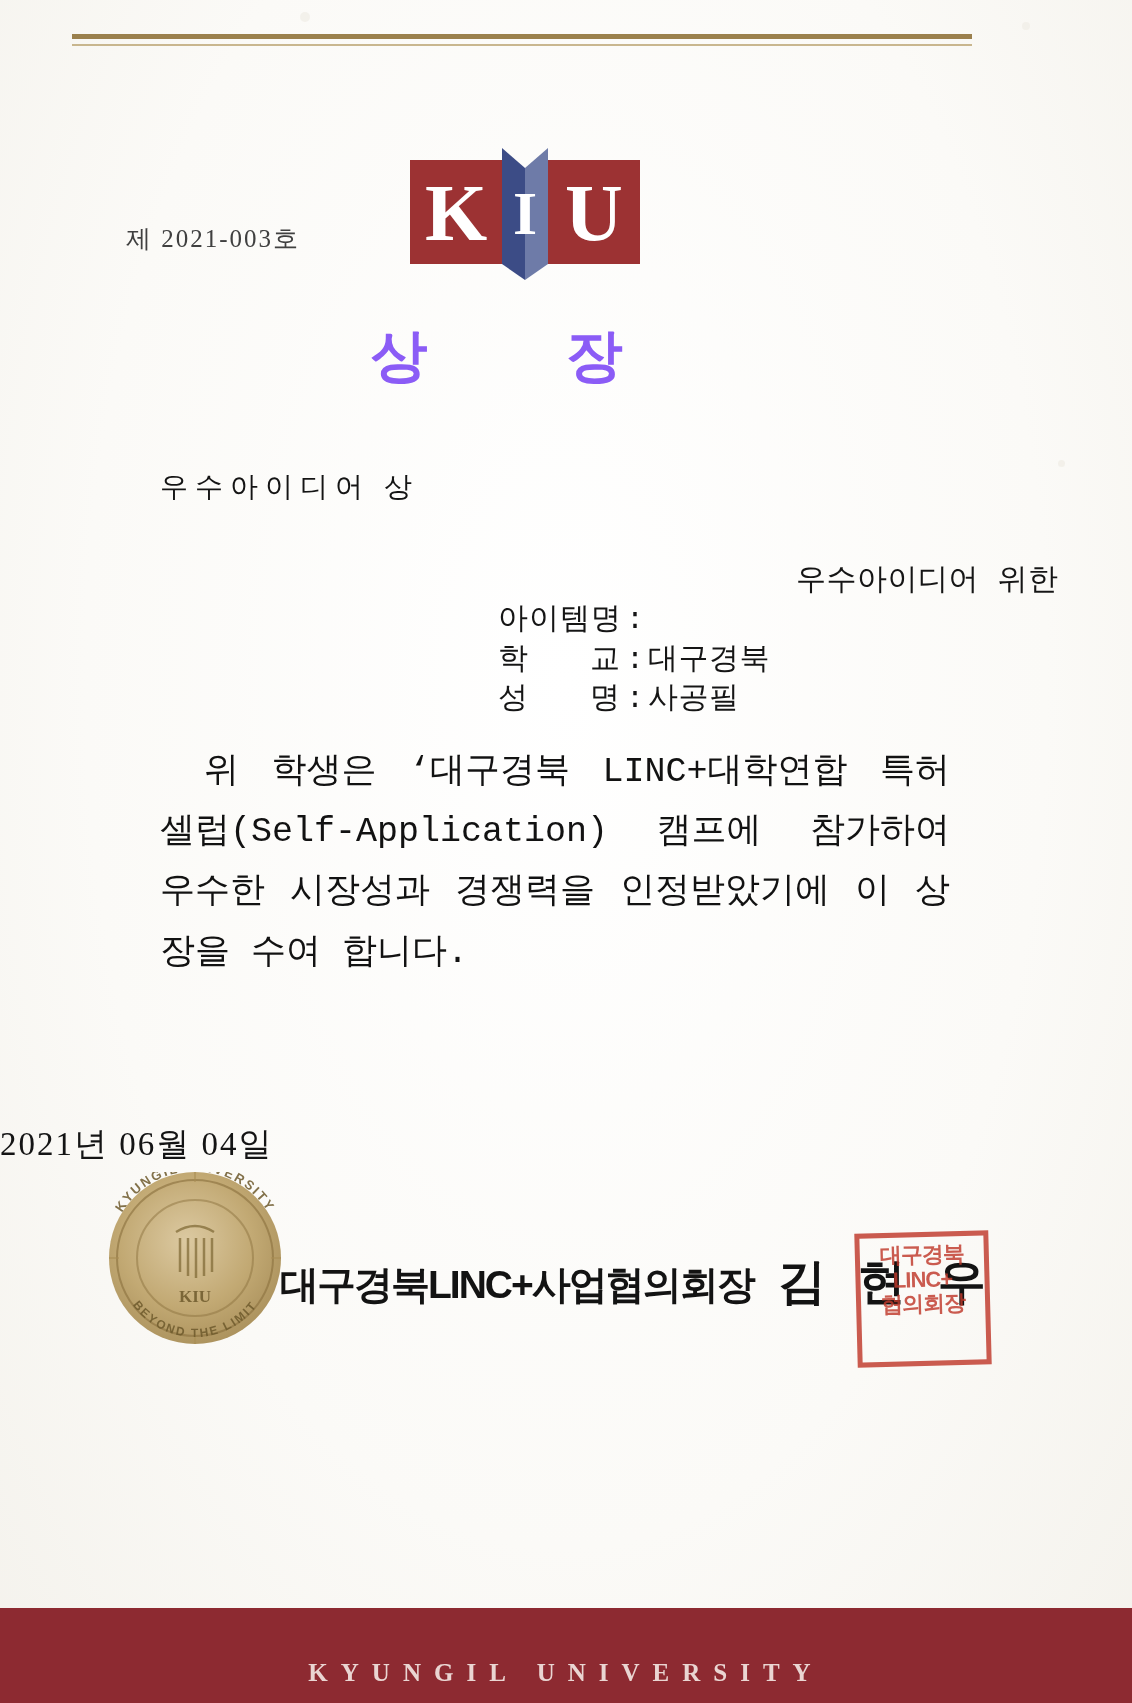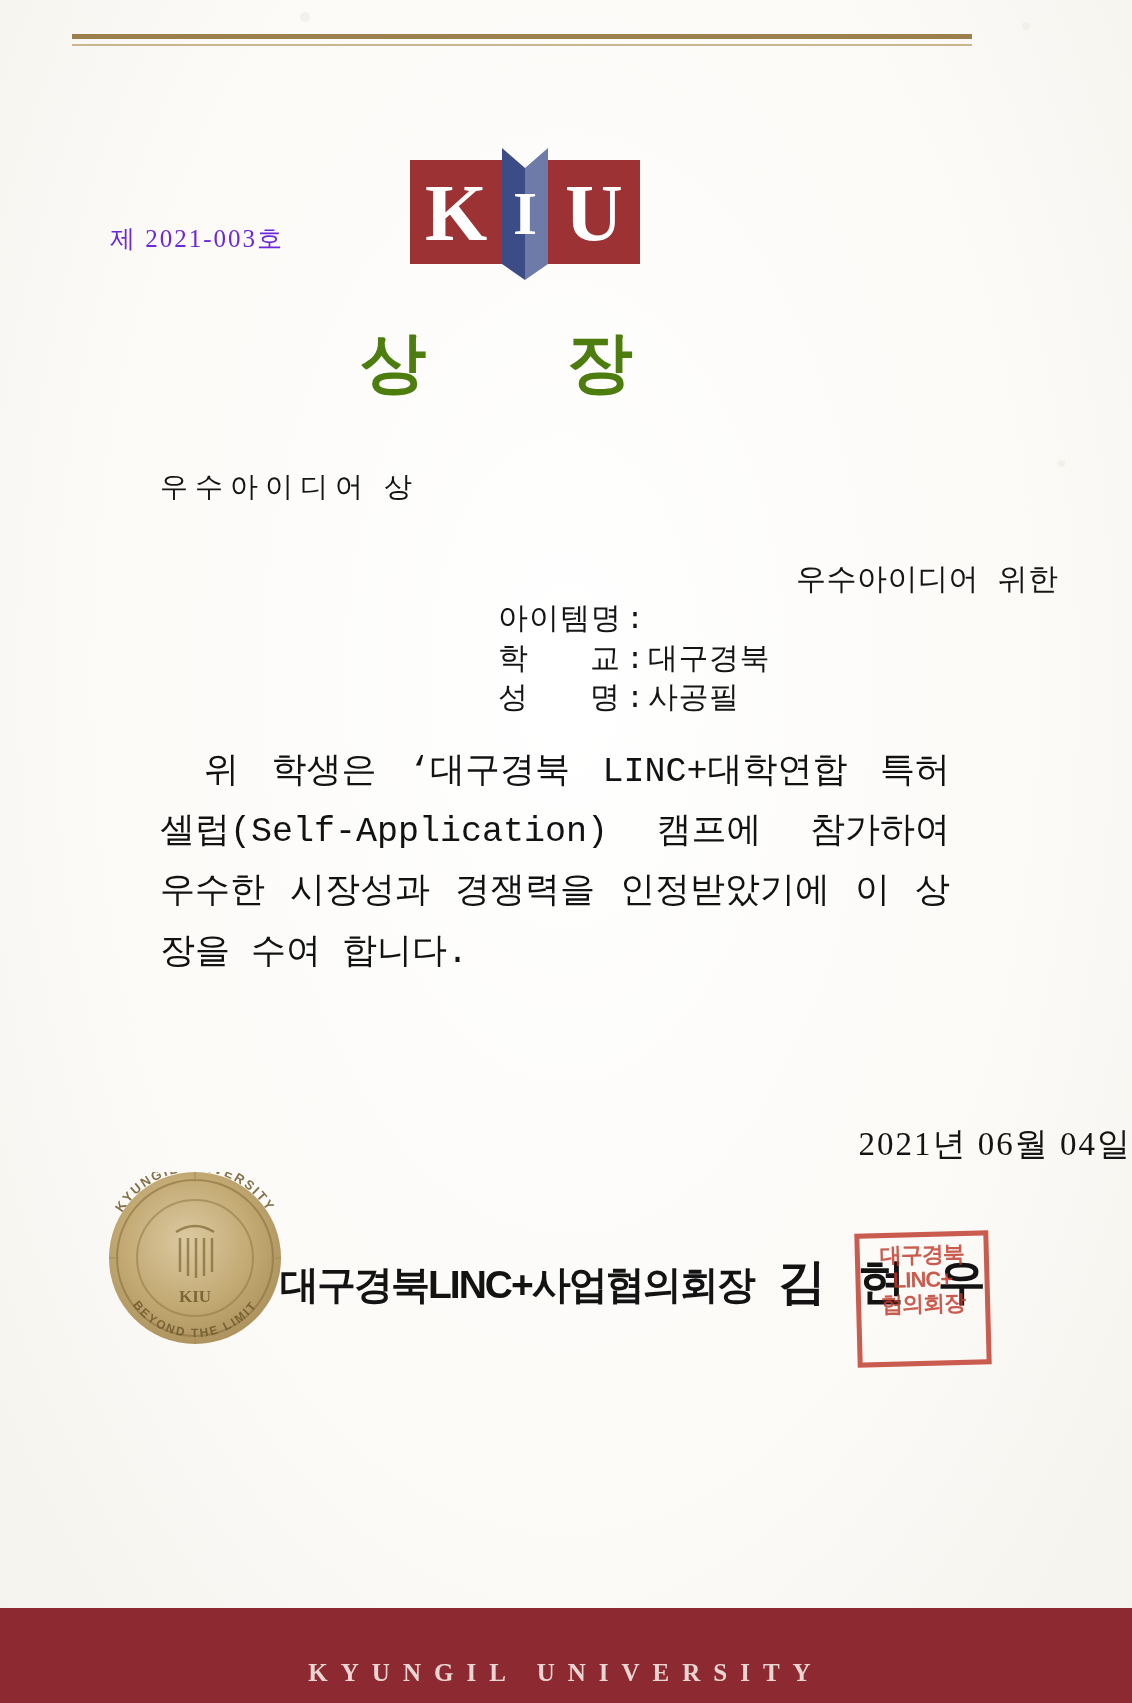--- a/index.html
+++ b/index.html
@@ -61,47 +61,47 @@
     color: #f2e4e0;
     font-family: "Liberation Serif", serif;
     font-size: 25px;
     letter-spacing: 13px;
     font-weight: 700;
     opacity: 0.92;
   }
   
   .doc-number {
     position: absolute;
-    left: 110px;
+    left: 126px;
     top: 222px;
     font-family: "Liberation Serif", serif;
     font-size: 25px;
-    color: #6d28d9;
+    color: #404040;
     letter-spacing: 2px;
   }
   
   .logo {
     position: absolute;
     left: 410px;
     top: 148px;
     width: 230px;
     height: 132px;
   }
   .logo svg { display: block; }
   
   .cert-title {
     position: absolute;
     left: 0;
     top: 318px;
     width: 993px;
     text-align: center;
     font-family: "Liberation Serif", serif;
-    font-size: 66px;
+    font-size: 57px;
     font-weight: 700;
-    color: #4d7c0f;
+    color: #8b5cf6;
     letter-spacing: 62px;
     text-indent: 62px;
   }
   
   .award-name {
     position: absolute;
     left: 160px;
     top: 468px;
     font-family: "Liberation Serif", serif;
     font-size: 28px;
@@ -157,21 +157,21 @@
     text-align: justify;
     text-justify: inter-character;
   }
   .body-text .indent { display: inline-block; width: 44px; }
   
   .date-line {
     position: absolute;
     left: 0;
     top: 1122px;
     width: 1132px;
-    text-align: right;
+    text-align: left;
     font-family: "Liberation Serif", serif;
     font-size: 33px;
     color: #141414;
     letter-spacing: 2px;
   }
   
   .signature-line {
     position: absolute;
     left: 280px;
     top: 1250px;

